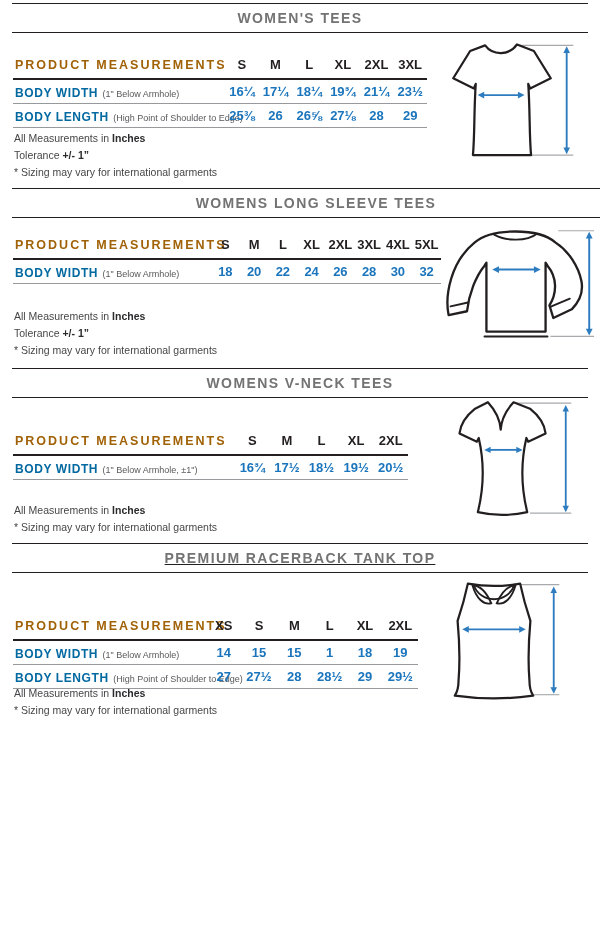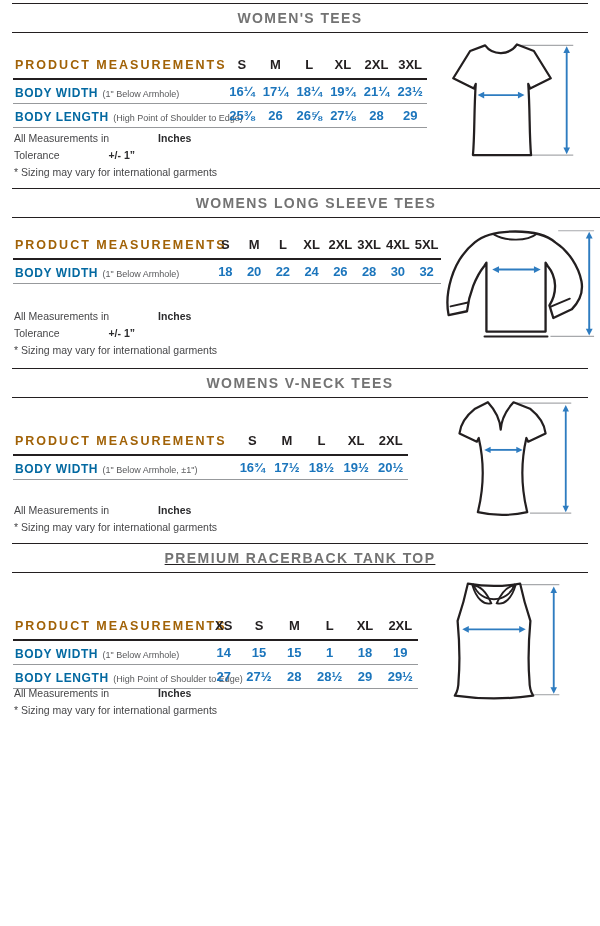--- a/index.html
+++ b/index.html
@@ -14,21 +14,21 @@
                    color:#a16207;white-space:nowrap;padding:0 0 6px 2px;}
   table.meas th.size{font-size:13px;font-weight:bold;text-align:center;color:#231F20;padding:0 0 6px 0;}
   table.meas thead th{border-bottom:2.5px solid #231F20;}
   table.meas tbody td{border-bottom:1.5px solid #97999C;height:21px;vertical-align:middle;}
   td.rowlabel{white-space:nowrap;padding-left:2px;}
   td.rowlabel .lbl{color:#0369a1;font-weight:bold;font-size:12px;letter-spacing:0.6px;}
   td.rowlabel .sub{color:#58595B;font-size:9px;}
   td.val{color:#1B75BC;font-weight:bold;font-size:13px;text-align:center;white-space:nowrap;}
   .notes{position:absolute;font-size:10.5px;color:#464648;}
   .notes p{margin:0 0 6px 0;line-height:11px;}
-  .notes b{color:#2b2b2d;margin-left:46px;}
+  .notes b{color:#2b2b2d;}
   .note-italic{}
   .garment{position:absolute;}
   .outline{fill:#fff;stroke:#231F20;stroke-width:2.4;stroke-linejoin:round;stroke-linecap:round;}
   .detail{fill:none;stroke:#231F20;stroke-width:2;stroke-linecap:round;}
   .arrow-line{stroke:#2E7CC0;stroke-width:2;}
   .arrow-head{fill:#2E7CC0;stroke:none;}
   .ext{stroke:#A7A9AC;stroke-width:1.2;}
 </style>
 </head>
 <body>

